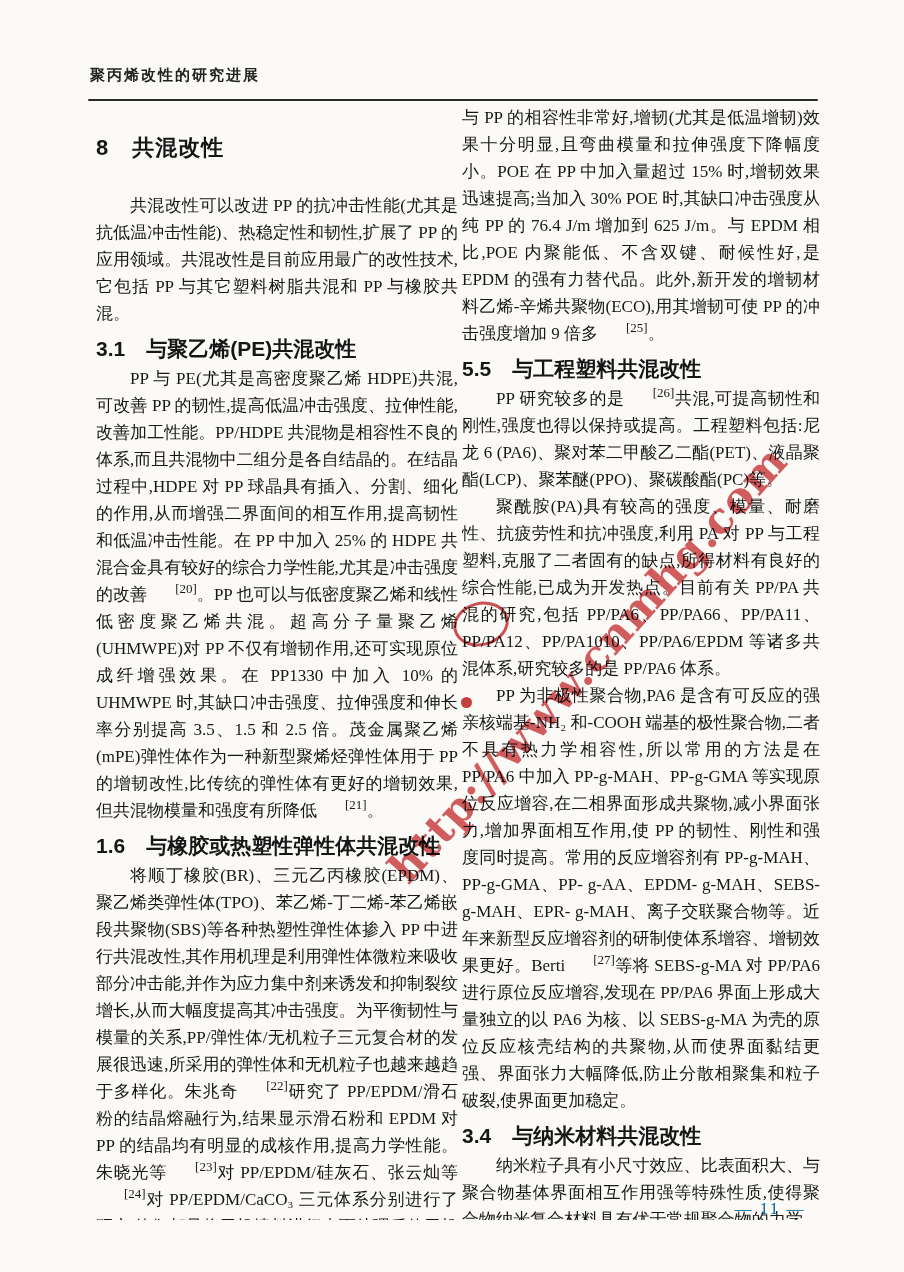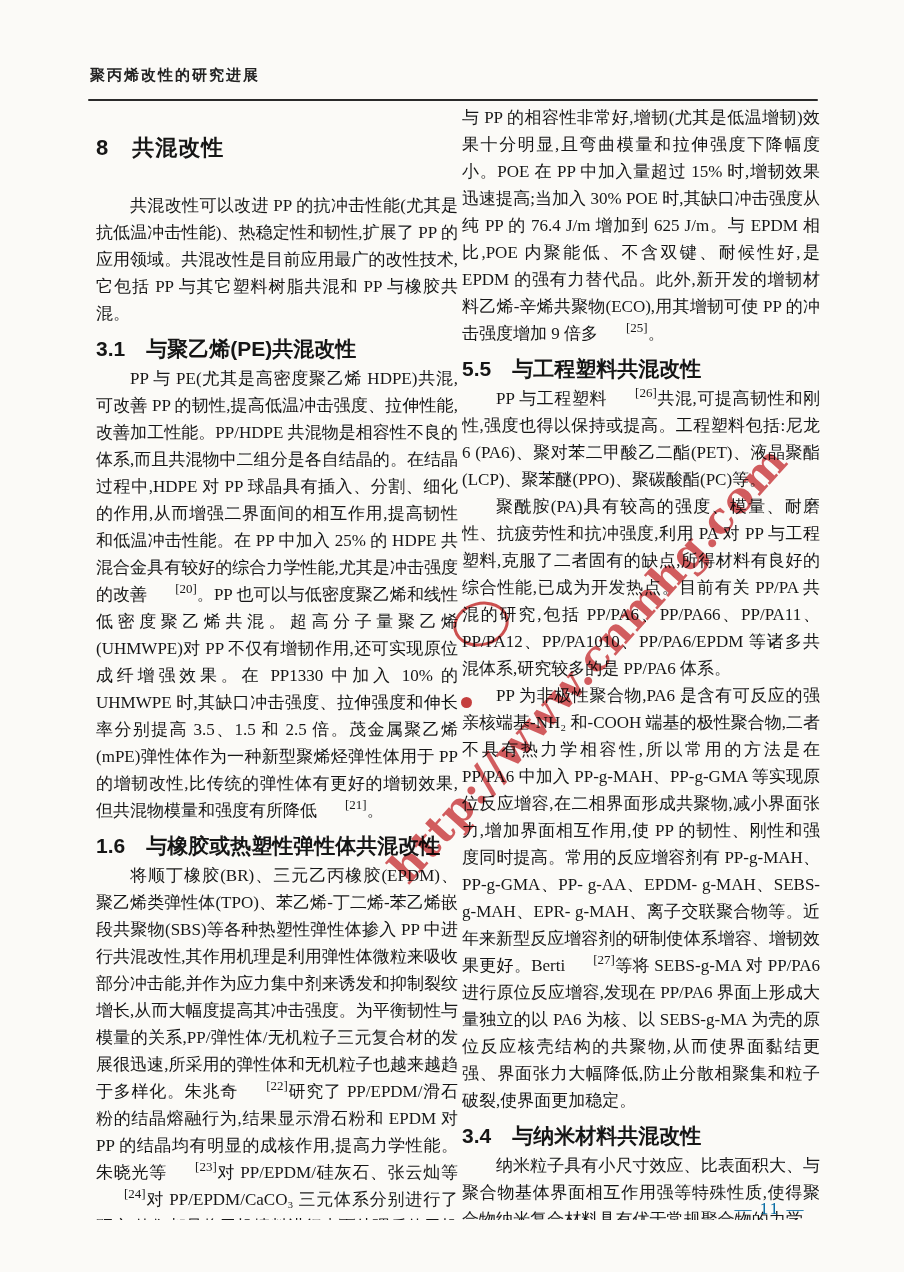--- a/index.html
+++ b/index.html
@@ -93,21 +93,21 @@
     <p class="para indent"><span>共混改性可以改进 PP 的抗冲击性能(尤其是抗低温冲击性能)、热稳定性和韧性,扩展了 PP 的应用领域。共混改性是目前应用最广的改性技术,它包括 PP 与其它塑料树脂共混和 PP 与橡胶共混。</span></p>
     <div class="sec-h2">3.1　与聚乙烯(PE)共混改性</div>
     <p class="para indent"><span>PP 与 PE(尤其是高密度聚乙烯 HDPE)共混,可改善 PP 的韧性,提高低温冲击强度、拉伸性能,改善加工性能。PP/HDPE 共混物是相容性不良的体系,而且共混物中二组分是各自结晶的。在结晶过程中,HDPE 对 PP 球晶具有插入、分割、细化的作用,从而增强二界面间的相互作用,提高韧性和低温冲击性能。在 PP 中加入 25% 的 HDPE 共混合金具有较好的综合力学性能,尤其是冲击强度的改善</span><sup>[20]</sup><span>。PP 也可以与低密度聚乙烯和线性低密度聚乙烯共混。超高分子量聚乙烯(UHMWPE)对 PP 不仅有增韧作用,还可实现原位成纤增强效果。在 PP1330 中加入 10% 的 UHMWPE 时,其缺口冲击强度、拉伸强度和伸长率分别提高 3.5、1.5 和 2.5 倍。茂金属聚乙烯(mPE)弹性体作为一种新型聚烯烃弹性体用于 PP 的增韧改性,比传统的弹性体有更好的增韧效果,但共混物模量和强度有所降低</span><sup>[21]</sup><span>。</span></p>
     <div class="sec-h2">1.6　与橡胶或热塑性弹性体共混改性</div>
     <p class="para indent"><span>将顺丁橡胶(BR)、三元乙丙橡胶(EPDM)、聚乙烯类弹性体(TPO)、苯乙烯-丁二烯-苯乙烯嵌段共聚物(SBS)等各种热塑性弹性体掺入 PP 中进行共混改性,其作用机理是利用弹性体微粒来吸收部分冲击能,并作为应力集中剂来诱发和抑制裂纹增长,从而大幅度提高其冲击强度。为平衡韧性与模量的关系,PP/弹性体/无机粒子三元复合材的发展很迅速,所采用的弹性体和无机粒子也越来越趋于多样化。朱兆奇</span><sup>[22]</sup><span>研究了 PP/EPDM/滑石粉的结晶熔融行为,结果显示滑石粉和 EPDM 对 PP 的结晶均有明显的成核作用,提高力学性能。朱晓光等</span><sup>[23]</sup><span>对 PP/EPDM/硅灰石、张云灿等</span><sup>[24]</sup><span>对 PP/EPDM/CaCO₃ 三元体系分别进行了研究,他们都是将无机填料进行表面处理后使无机粒子被橡胶相更好地包覆,这种“核-壳”结构综合了二者的优点,实现了聚合物增强与增韧。PP/POE(丙烯烃弹性体)是近年来开发的弹性体增韧 PP 体系,POE</span></p>
   </div>
 
   <div class="col col-right">
     <p class="para"><span>与 PP 的相容性非常好,增韧(尤其是低温增韧)效果十分明显,且弯曲模量和拉伸强度下降幅度小。POE 在 PP 中加入量超过 15% 时,增韧效果迅速提高;当加入 30% POE 时,其缺口冲击强度从纯 PP 的 76.4 J/m 增加到 625 J/m。与 EPDM 相比,POE 内聚能低、不含双键、耐候性好,是 EPDM 的强有力替代品。此外,新开发的增韧材料乙烯-辛烯共聚物(ECO),用其增韧可使 PP 的冲击强度增加 9 倍多</span><sup>[25]</sup><span>。</span></p>
     <div class="sec-h2">5.5　与工程塑料共混改性</div>
-    <p class="para indent"><span>PP 与工程塑料</span><sup>[26]</sup><span>共混,可提高韧性和刚性,强度也得以保持或提高。工程塑料包括:尼龙 6 (PA6)、聚对苯二甲酸乙二酯(PET)、液晶聚酯(LCP)、聚苯醚(PPO)、聚碳酸酯(PC)等。</span></p>
+    <p class="para indent"><span>PP 研究较多的是</span><sup>[26]</sup><span>共混,可提高韧性和刚性,强度也得以保持或提高。工程塑料包括:尼龙 6 (PA6)、聚对苯二甲酸乙二酯(PET)、液晶聚酯(LCP)、聚苯醚(PPO)、聚碳酸酯(PC)等。</span></p>
     <p class="para indent"><span>聚酰胺(PA)具有较高的强度、模量、耐磨性、抗疲劳性和抗冲强度,利用 PA 对 PP 与工程塑料,克服了二者固有的缺点,所得材料有良好的综合性能,已成为开发热点。目前有关 PP/PA 共混的研究,包括 PP/PA6、PP/PA66、PP/PA11、PP/PA12、PP/PA1010、PP/PA6/EPDM 等诸多共混体系,研究较多的是 PP/PA6 体系。</span></p>
     <p class="para indent"><span>PP 为非极性聚合物,PA6 是含有可反应的强亲核端基-NH₂ 和-COOH 端基的极性聚合物,二者不具有热力学相容性,所以常用的方法是在 PP/PA6 中加入 PP-g-MAH、PP-g-GMA 等实现原位反应增容,在二相界面形成共聚物,减小界面张力,增加界面相互作用,使 PP 的韧性、刚性和强度同时提高。常用的反应增容剂有 PP-g-MAH、PP-g-GMA、PP- g-AA、EPDM- g-MAH、SEBS- g-MAH、EPR- g-MAH、离子交联聚合物等。近年来新型反应增容剂的研制使体系增容、增韧效果更好。Berti</span><sup>[27]</sup><span>等将 SEBS-g-MA 对 PP/PA6 进行原位反应增容,发现在 PP/PA6 界面上形成大量独立的以 PA6 为核、以 SEBS-g-MA 为壳的原位反应核壳结构的共聚物,从而使界面黏结更强、界面张力大幅降低,防止分散相聚集和粒子破裂,使界面更加稳定。</span></p>
     <div class="sec-h2">3.4　与纳米材料共混改性</div>
     <p class="para indent"><span>纳米粒子具有小尺寸效应、比表面积大、与聚合物基体界面相互作用强等特殊性质,使得聚合物纳米复合材料具有优于常规聚合物的力学、热力学等方面的性能。根据添加填料的不同,PP 纳米复</span></p>
 
   </div>
 
   <div class="watermark-url">http://www.cnmhg.com</div>
   <div class="watermark-dot"></div>
   <div class="watermark-circle"></div>

